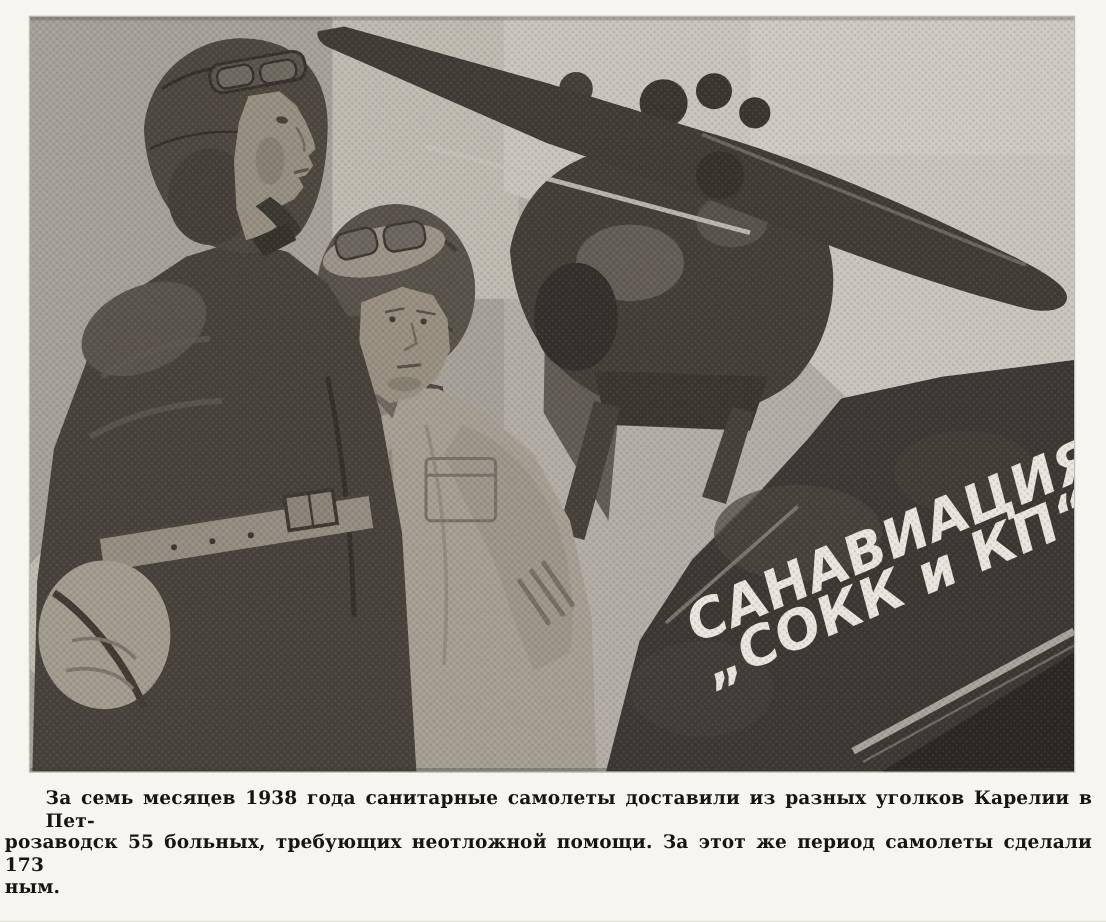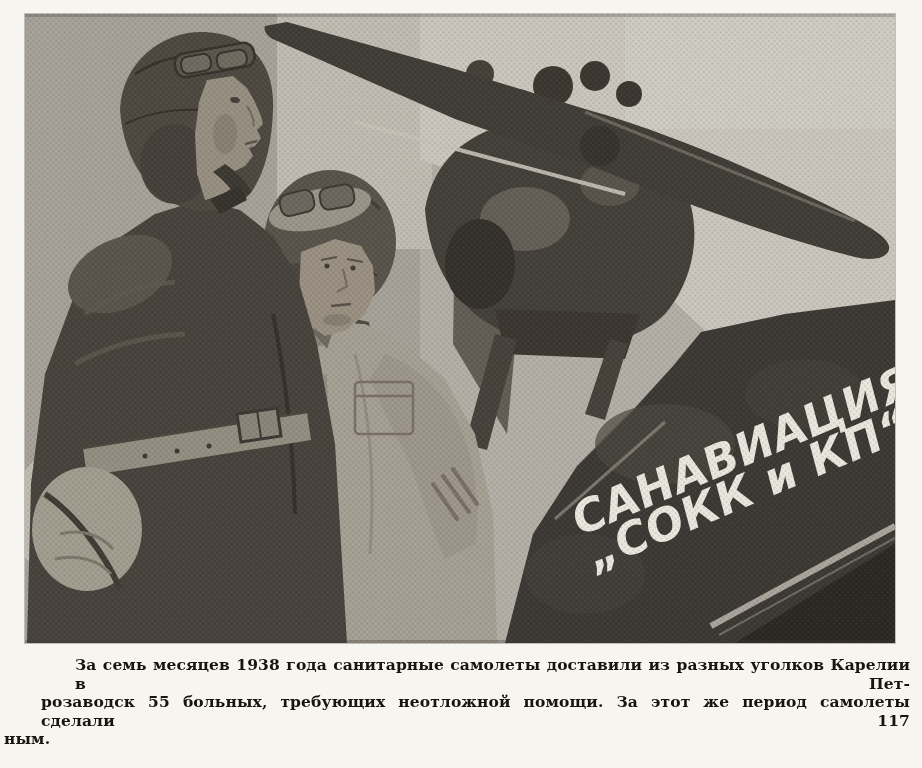--- a/index.html
+++ b/index.html
@@ -9,21 +9,21 @@
   .photo-frame{position:absolute;left:25px;top:14px;width:870px;height:629px;
     outline:1px solid rgba(90,85,78,.35);background:#b2aea5;}
   .photo-frame svg{display:block;width:870px;height:629px;}
   .marking-text{fill:#e9e6dd;font-family:"DejaVu Sans",sans-serif;font-weight:bold;
     font-size:45px;letter-spacing:.5px;}
   
   .caption{position:absolute;left:4px;top:656px;width:906px;color:#171511;
     font-family:"DejaVu Serif",serif;font-weight:bold;font-size:15.5px;line-height:18.5px;
     letter-spacing:.1px;}
   .cap-line{white-space:nowrap;}
-  .jline{white-space:normal;text-align:justify;text-align-last:justify;margin-left:37px;}
+  .jline{white-space:normal;text-align:justify;text-align-last:justify;}
   .indent{padding-left:34px;}
 </style>
 </head>
 <body>
 
 <div class="page">
 
   <div class="photo-frame">
     <svg viewBox="0 0 870 629" xmlns="http://www.w3.org/2000/svg">
       <defs>
@@ -147,18 +147,18 @@
 
       <rect x="0" y="0" width="870" height="629" fill="url(#ht)"></rect>
       <rect x="0" y="0" width="870" height="629" fill="url(#ht2)"></rect>
       <rect x="0" y="0" width="870" height="3" fill="rgba(60,55,50,0.25)"></rect>
       <rect x="0" y="626" width="870" height="3" fill="rgba(60,55,50,0.3)"></rect>
     </svg>
   </div>
 
   <div class="caption">
     <div class="cap-line indent jline">За семь месяцев 1938 года санитарные самолеты доставили из разных уголков Карелии в Пет-</div>
-    <div class="cap-line jline">розаводск 55 больных, требующих неотложной помощи. За этот же период самолеты  сделали  117</div>
+    <div class="cap-line jline">розаводск 55 больных, требующих неотложной помощи. За этот же период самолеты  сделали  173</div>
     <div class="cap-line">ным.</div>
 
   </div>
 
 </div>
 
 </body></html>

